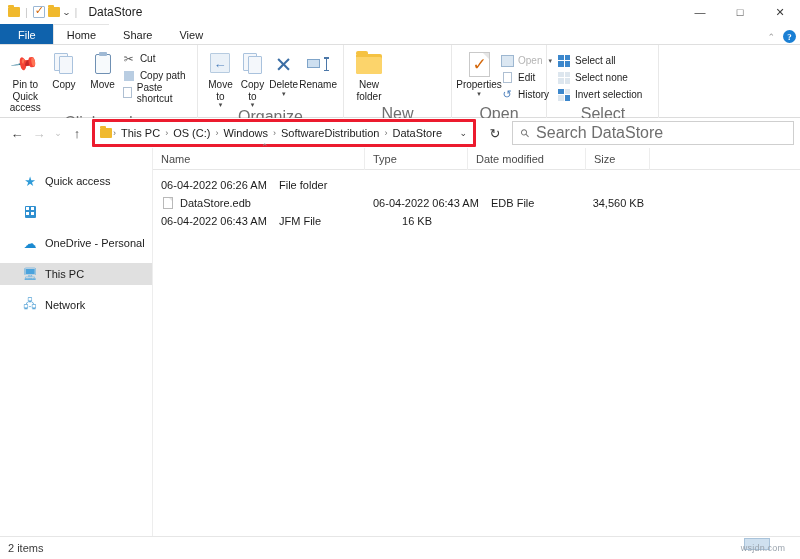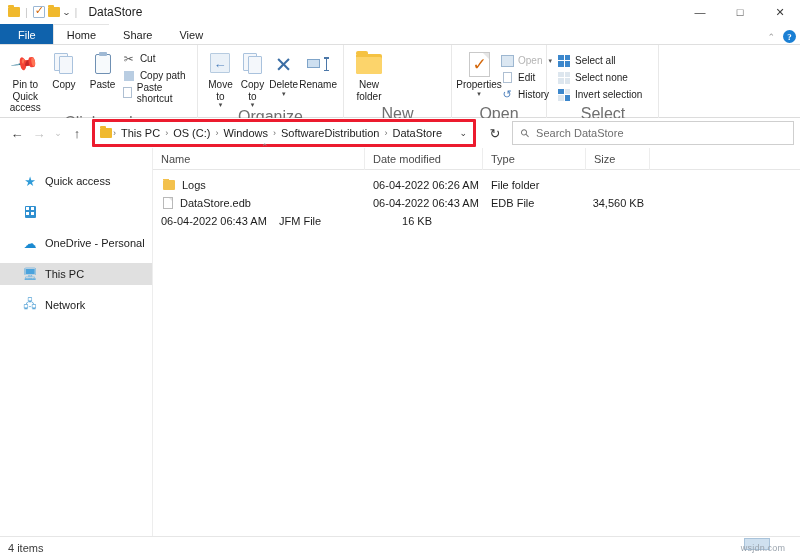--- a/index.html
+++ b/index.html
@@ -146,21 +146,21 @@
   }
   .crumb { font-size: 11px; color: #1c1c1c; padding: 0 4px; white-space: nowrap; }
   .crumb-sep { color: #6c6c6c; font-size: 9px; padding: 0 1px; }
   .addr-caret { margin-left: auto; font-size: 9px; color: #3a3a3a; padding-right: 4px; }
   .refresh { width: 22px; height: 22px; display:flex; align-items:center; justify-content:center; color:#3a3a3a; font-size: 13px; margin-left: 8px; }
   .searchbox {
     width: 282px; height: 24px; border: 1px solid #cfcfcf; background:#fff; margin-left: 6px;
     display: flex; align-items: center; padding: 0 8px; gap: 7px;
   }
   .search-ic { font-size: 11px; color: #7a7a7a; transform: rotate(-45deg); }
-  .search-ph { font-size: 11px; color: #6e6e6e; }
+  .search-ph { font-size: 16px; color: #6e6e6e; }
 
   
   .bodyrow { flex: 1; display: flex; min-height: 0; background:#fff; }
   .navpane { width: 152px; flex: none; background:#fff; padding-top: 22px; }
   .nav-item {
     height: 22px; display: flex; align-items: center; gap: 7px; padding-left: 22px;
     font-size: 11px; color: #1c1c1c; margin-bottom: 9px;
   }
   .nav-item.selected { background: #e0e0e0; }
   .nav-ic { width: 16px; display:flex; align-items:center; justify-content:center; }
@@ -256,21 +256,21 @@
                 <i></i>
                 <i></i>
               </span>
             </span>
           <span>Copy</span>
         </div>
         <div class="bigbtn">
           <span class="glyph">
               <span class="clipboard"></span>
             </span>
-          <span>Paste</span>
+          <span>Move</span>
         </div>
         <div class="smallcol">
           <div class="smallbtn">
             <span class="sglyph">
                 <span class="ic-scissors">✂</span>
               </span>
             <span>Cut</span>
           </div>
           <div class="smallbtn">
             <span class="sglyph">
@@ -487,32 +487,28 @@
         <span class="nav-ic">
             <span class="ic-net">🖧</span>
           </span>
         <span>Network</span>
       </div>
     </div>
 
     <div class="listpane">
       <div class="colhdr">
         <div class="col name">Name</div>
+        <div class="col type">Type</div>
         <div class="col date">Date modified</div>
-        <div class="col type">Type</div>
         <div class="col size">Size</div>
         <span class="sort-caret">⌃</span>
       </div>
 
       <div style="padding-top:6px">
         <div class="row">
-          <div class="cell name">
-            <span class="row-folder"></span>
-            <span>Logs</span>
-          </div>
           <div class="cell date">06-04-2022 06:26 AM</div>
           <div class="cell type">File folder</div>
           <div class="cell size"></div>
         </div>
         <div class="row">
           <div class="cell name">
             <span class="row-file"></span>
             <span>DataStore.edb</span>
           </div>
           <div class="cell date">06-04-2022 06:43 AM</div>
@@ -522,20 +518,20 @@
         <div class="row">
           <div class="cell date">06-04-2022 06:43 AM</div>
           <div class="cell type">JFM File</div>
           <div class="cell size">16 KB</div>
         </div>
       </div>
     </div>
   </div>
 
   <div class="statusbar">
-    <span>4 items</span>
+    <span>2 items</span>
     <div class="watermark">
       <span class="wm-box"></span>
       <span class="wm-txt">wsjdn.com</span>
     </div>
   </div>
 
 </div>
 
 </body></html>

